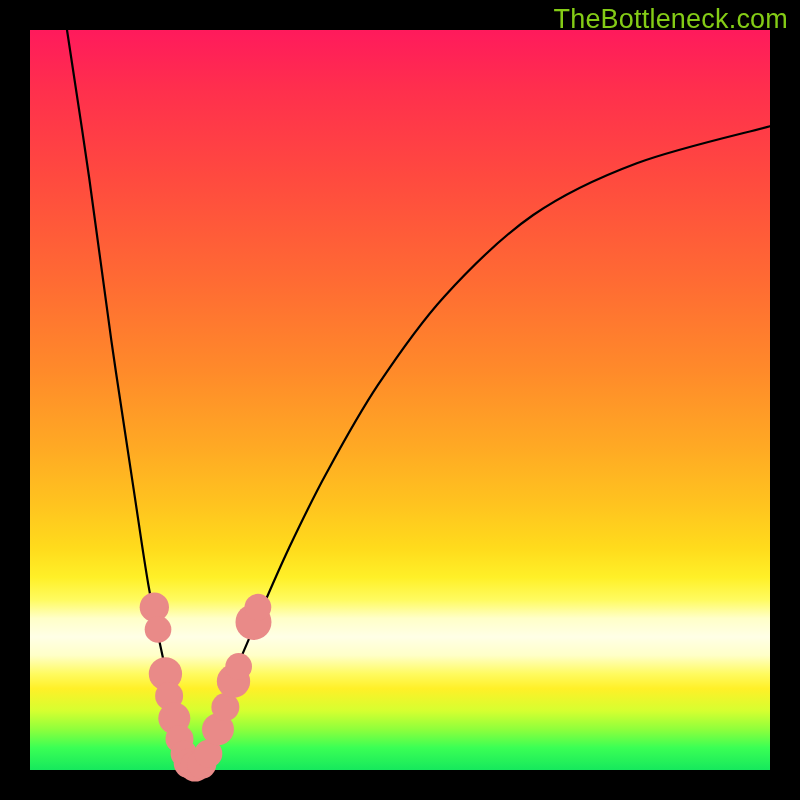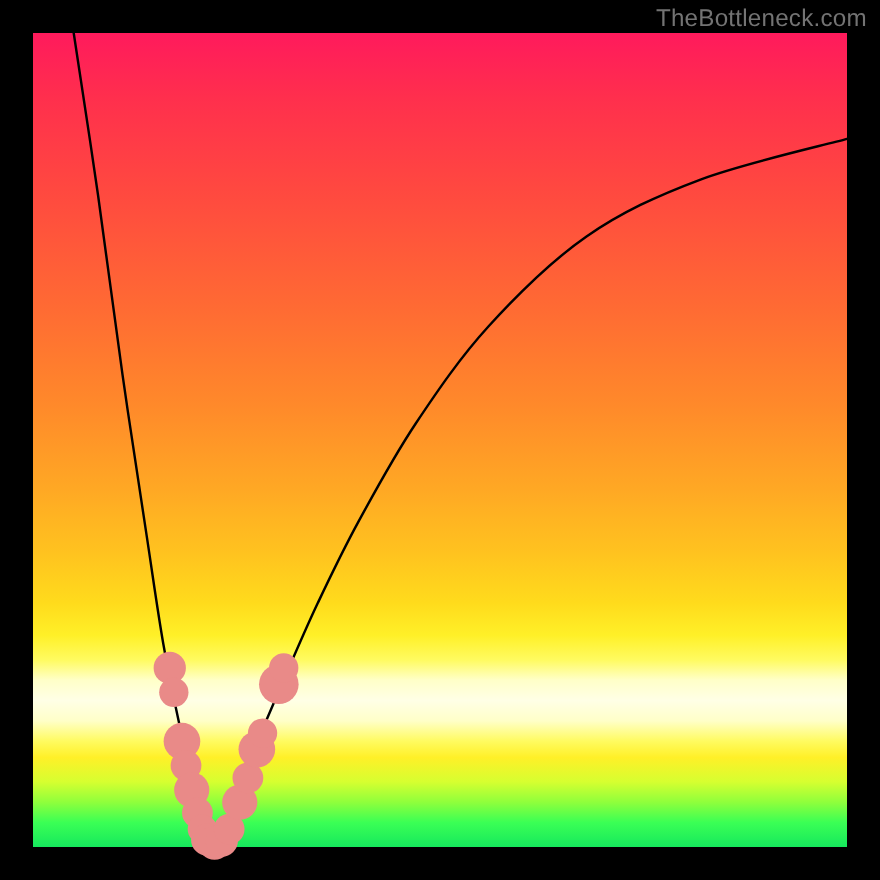--- a/index.html
+++ b/index.html
@@ -44,22 +44,22 @@
       #d6ff30 92%,
       #8fff3c 94.5%,
       #3aff55 97%,
       #16e85d 100%
     );
   }
   .watermark {
     position: absolute;
     top: 4px;
     right: 12px;
-    color: #737373;
-    font-size: 22px;
+    color: #84cc16;
+    font-size: 27px;
     letter-spacing: 0.2px;
     user-select: none;
   }
   svg.curves {
     position: absolute;
     left: 0; top: 0;
     width: 740px; height: 740px;
     overflow: visible;
   }
 </style>

